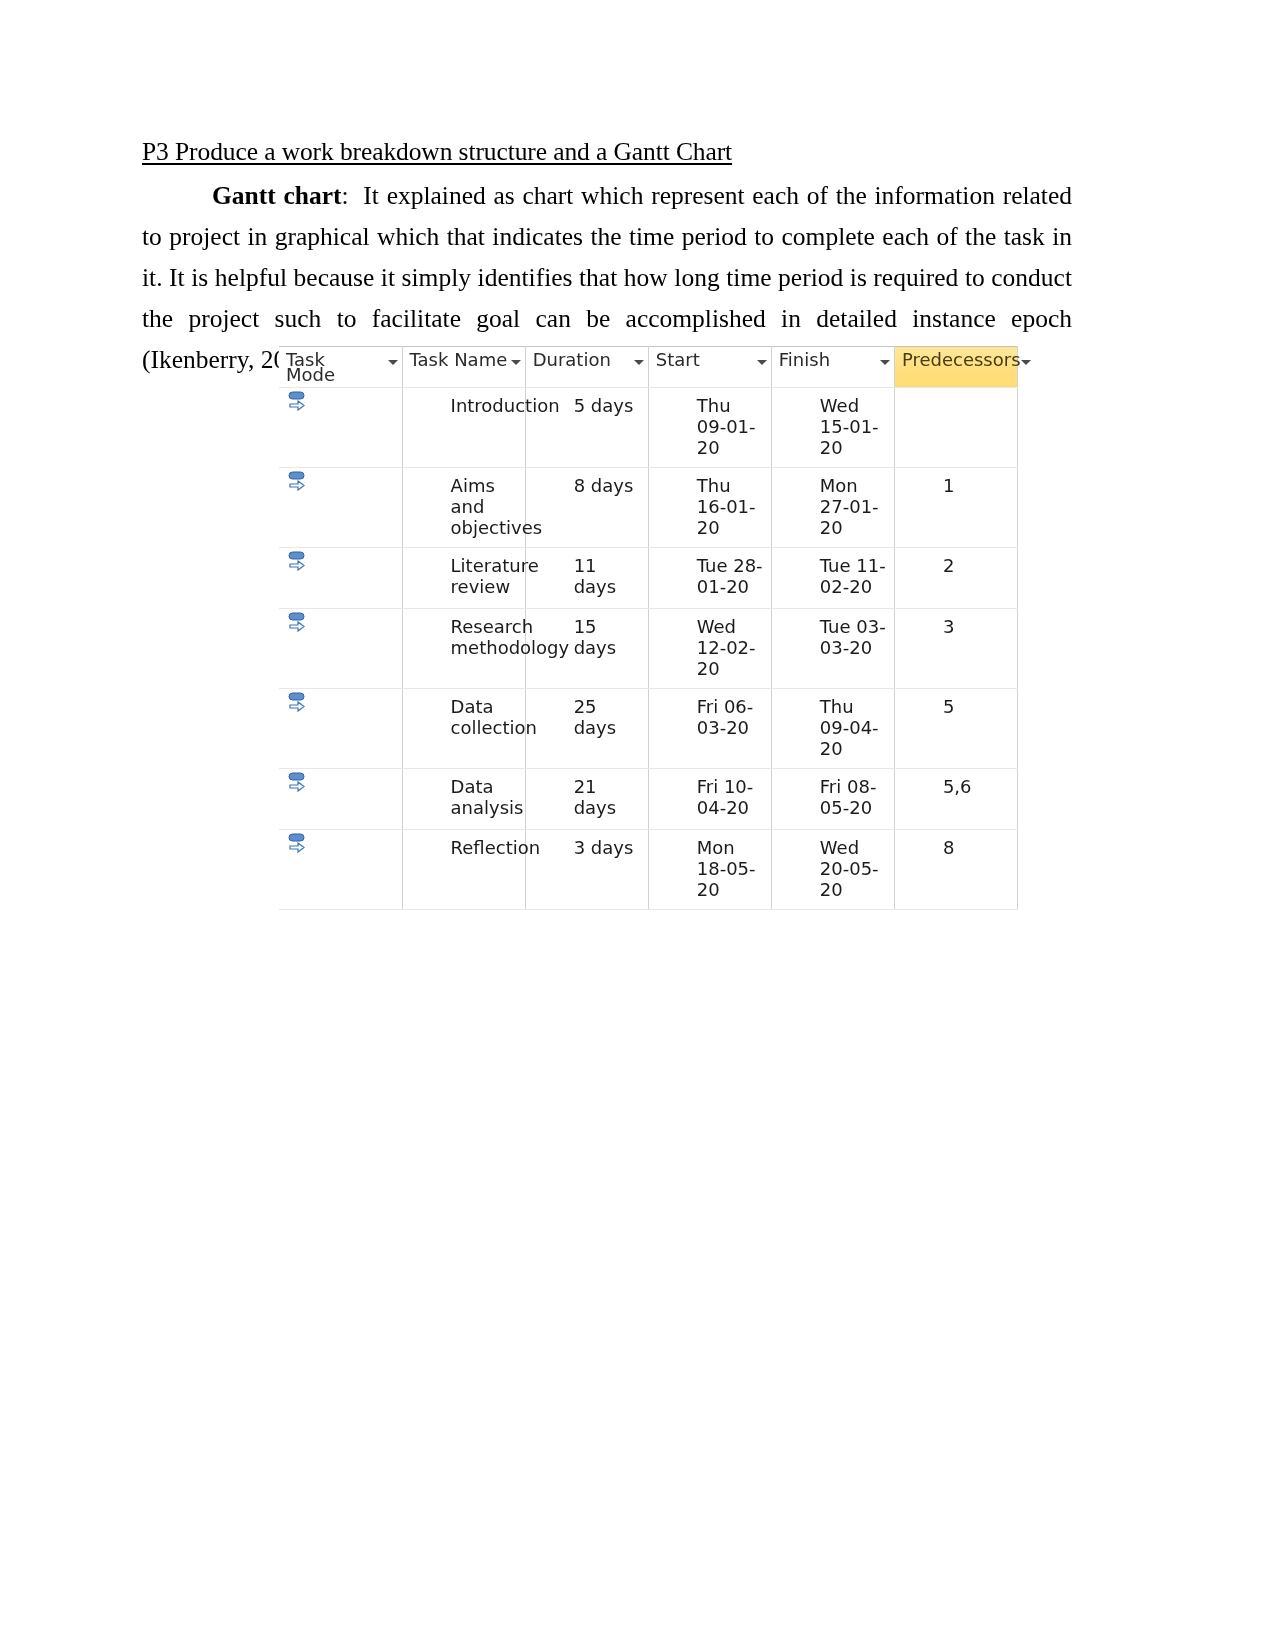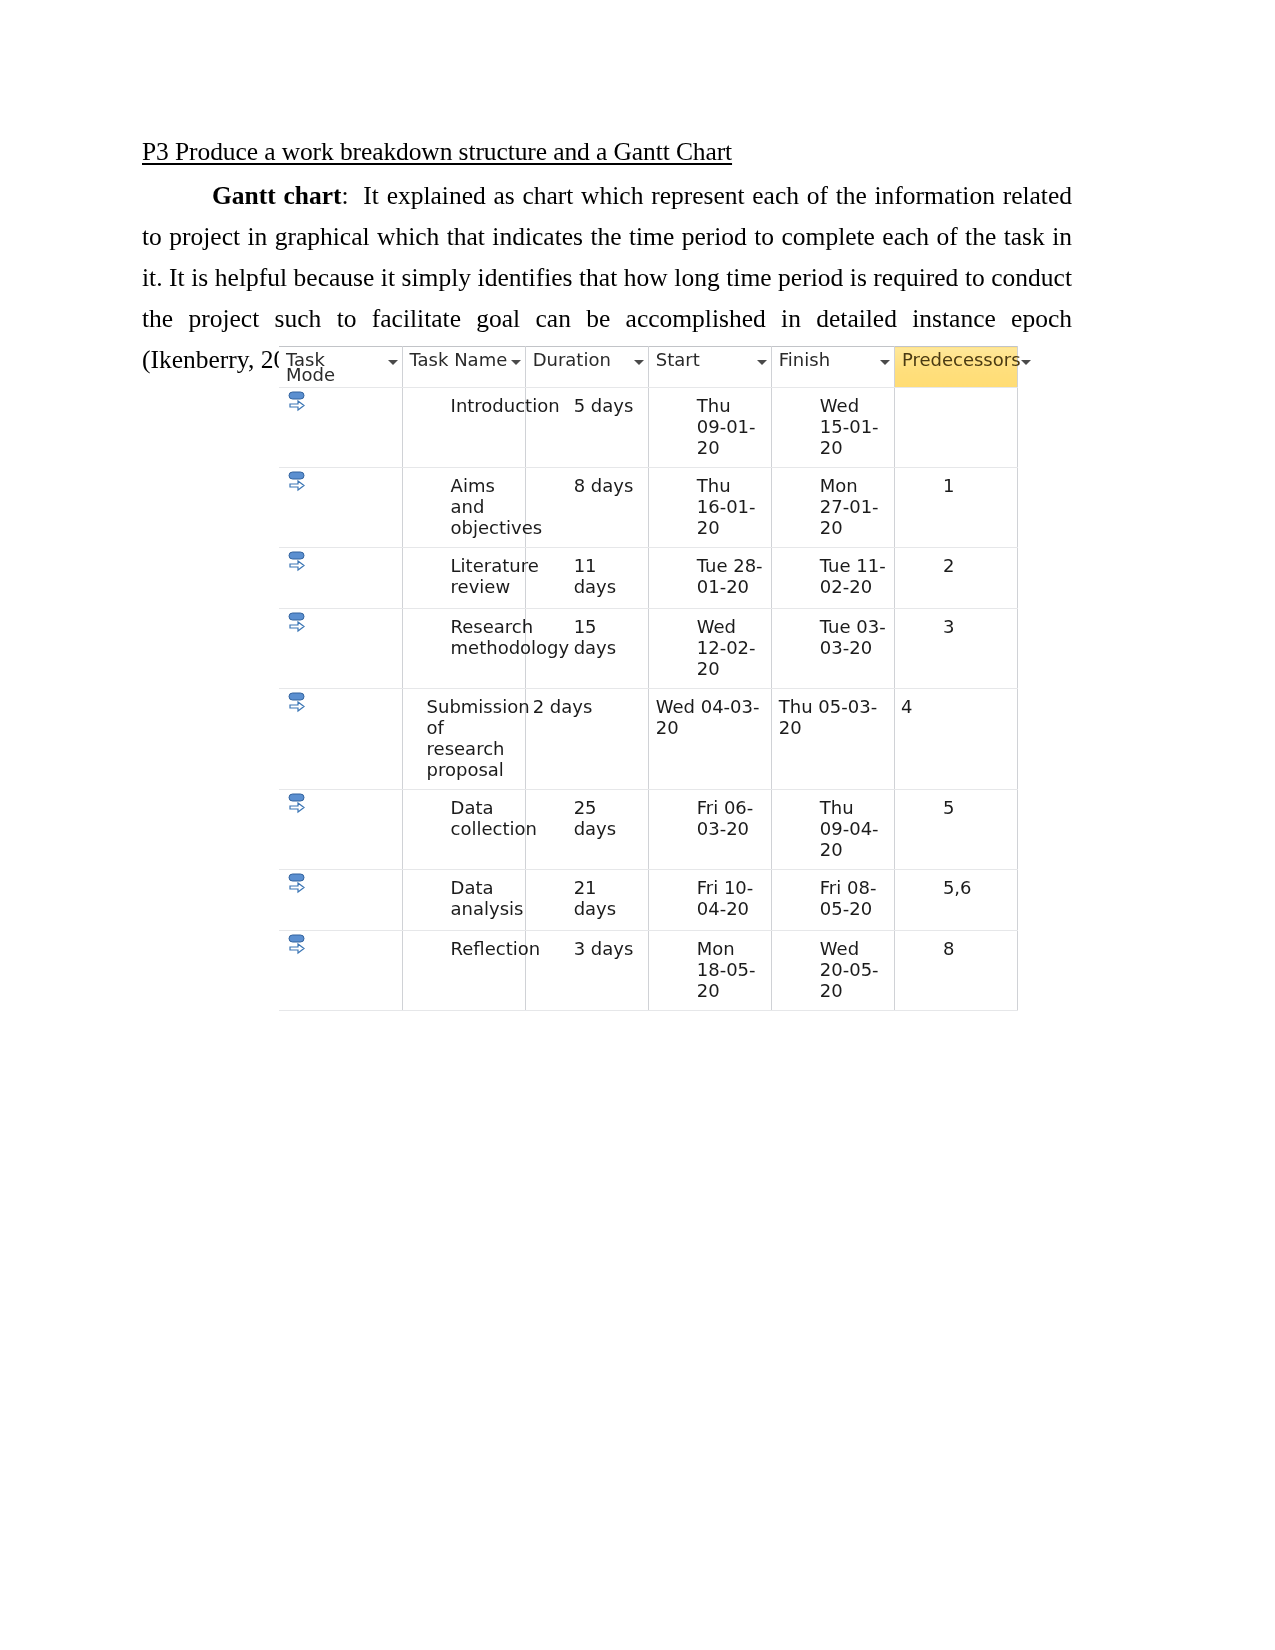--- a/index.html
+++ b/index.html
@@ -294,43 +294,20 @@
             <div class="cell-text">Wed 12-02-20</div>
           </td>
         <td class="c-finish">
             <div class="cell-text">Tue 03-03-20</div>
           </td>
         <td class="c-pred">
             <div class="cell-text">3</div>
           </td>
       </tr>
 
-      <tr class="row-xtall">
-        <td class="c-mode">
-          <svg class="mode-icon" viewBox="0 0 22 26">
-            <rect x="2" y="1" width="15" height="7" rx="3.5" fill="#5b8fd0" stroke="#33639e" stroke-width="1"></rect>
-            <path d="M3 13 h8 v-3 l6 4.5 -6 4.5 v-3 h-8 z" fill="#ffffff" stroke="#3c76b5" stroke-width="1.2"></path>
-          </svg>
-        </td>
-        <td class="c-name">
-            <div class="cell-text">Submission of research proposal</div>
-          </td>
-        <td class="c-dur">
-            <div class="cell-text">2 days</div>
-          </td>
-        <td class="c-start">
-            <div class="cell-text">Wed 04-03-20</div>
-          </td>
-        <td class="c-finish">
-            <div class="cell-text">Thu 05-03-20</div>
-          </td>
-        <td class="c-pred">
-            <div class="cell-text">4</div>
-          </td>
-      </tr>
 
       <tr class="row-tall">
         <td class="c-mode">
           <svg class="mode-icon" viewBox="0 0 22 26">
             <rect x="2" y="1" width="15" height="7" rx="3.5" fill="#5b8fd0" stroke="#33639e" stroke-width="1"></rect>
             <path d="M3 13 h8 v-3 l6 4.5 -6 4.5 v-3 h-8 z" fill="#ffffff" stroke="#3c76b5" stroke-width="1.2"></path>
           </svg>
         </td>
         <td class="c-name">
             <div class="cell-text">Data collection</div>

